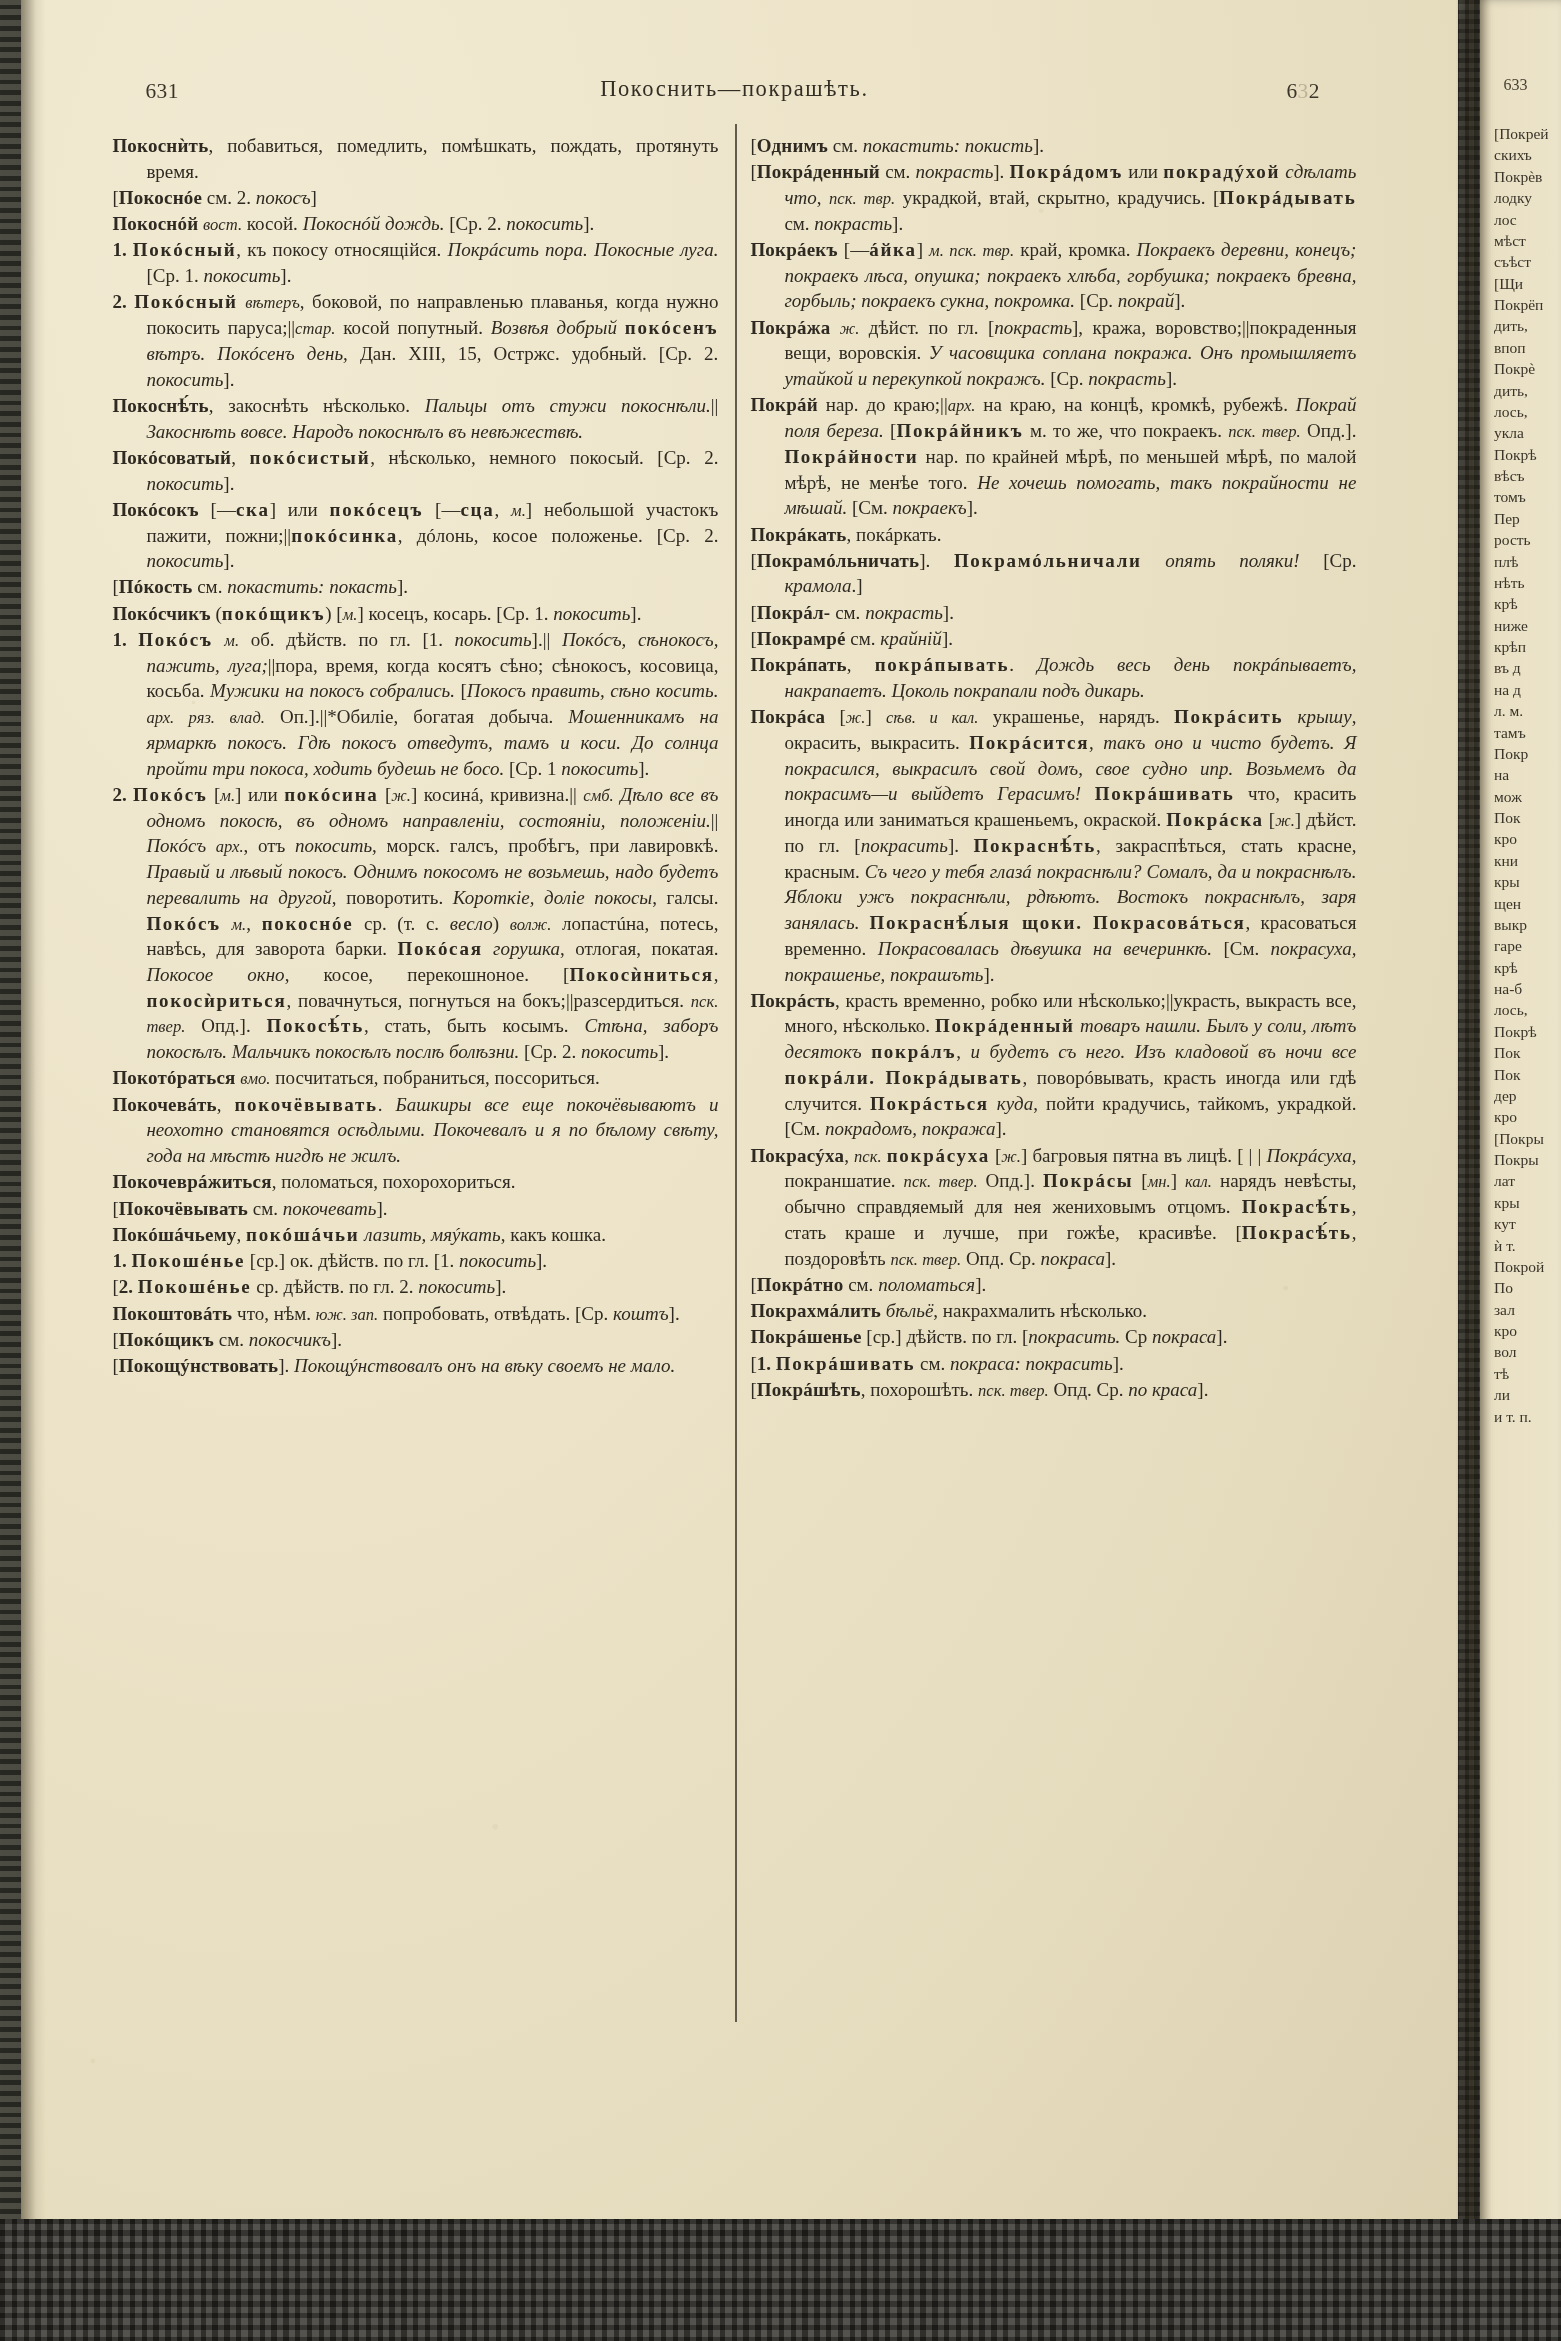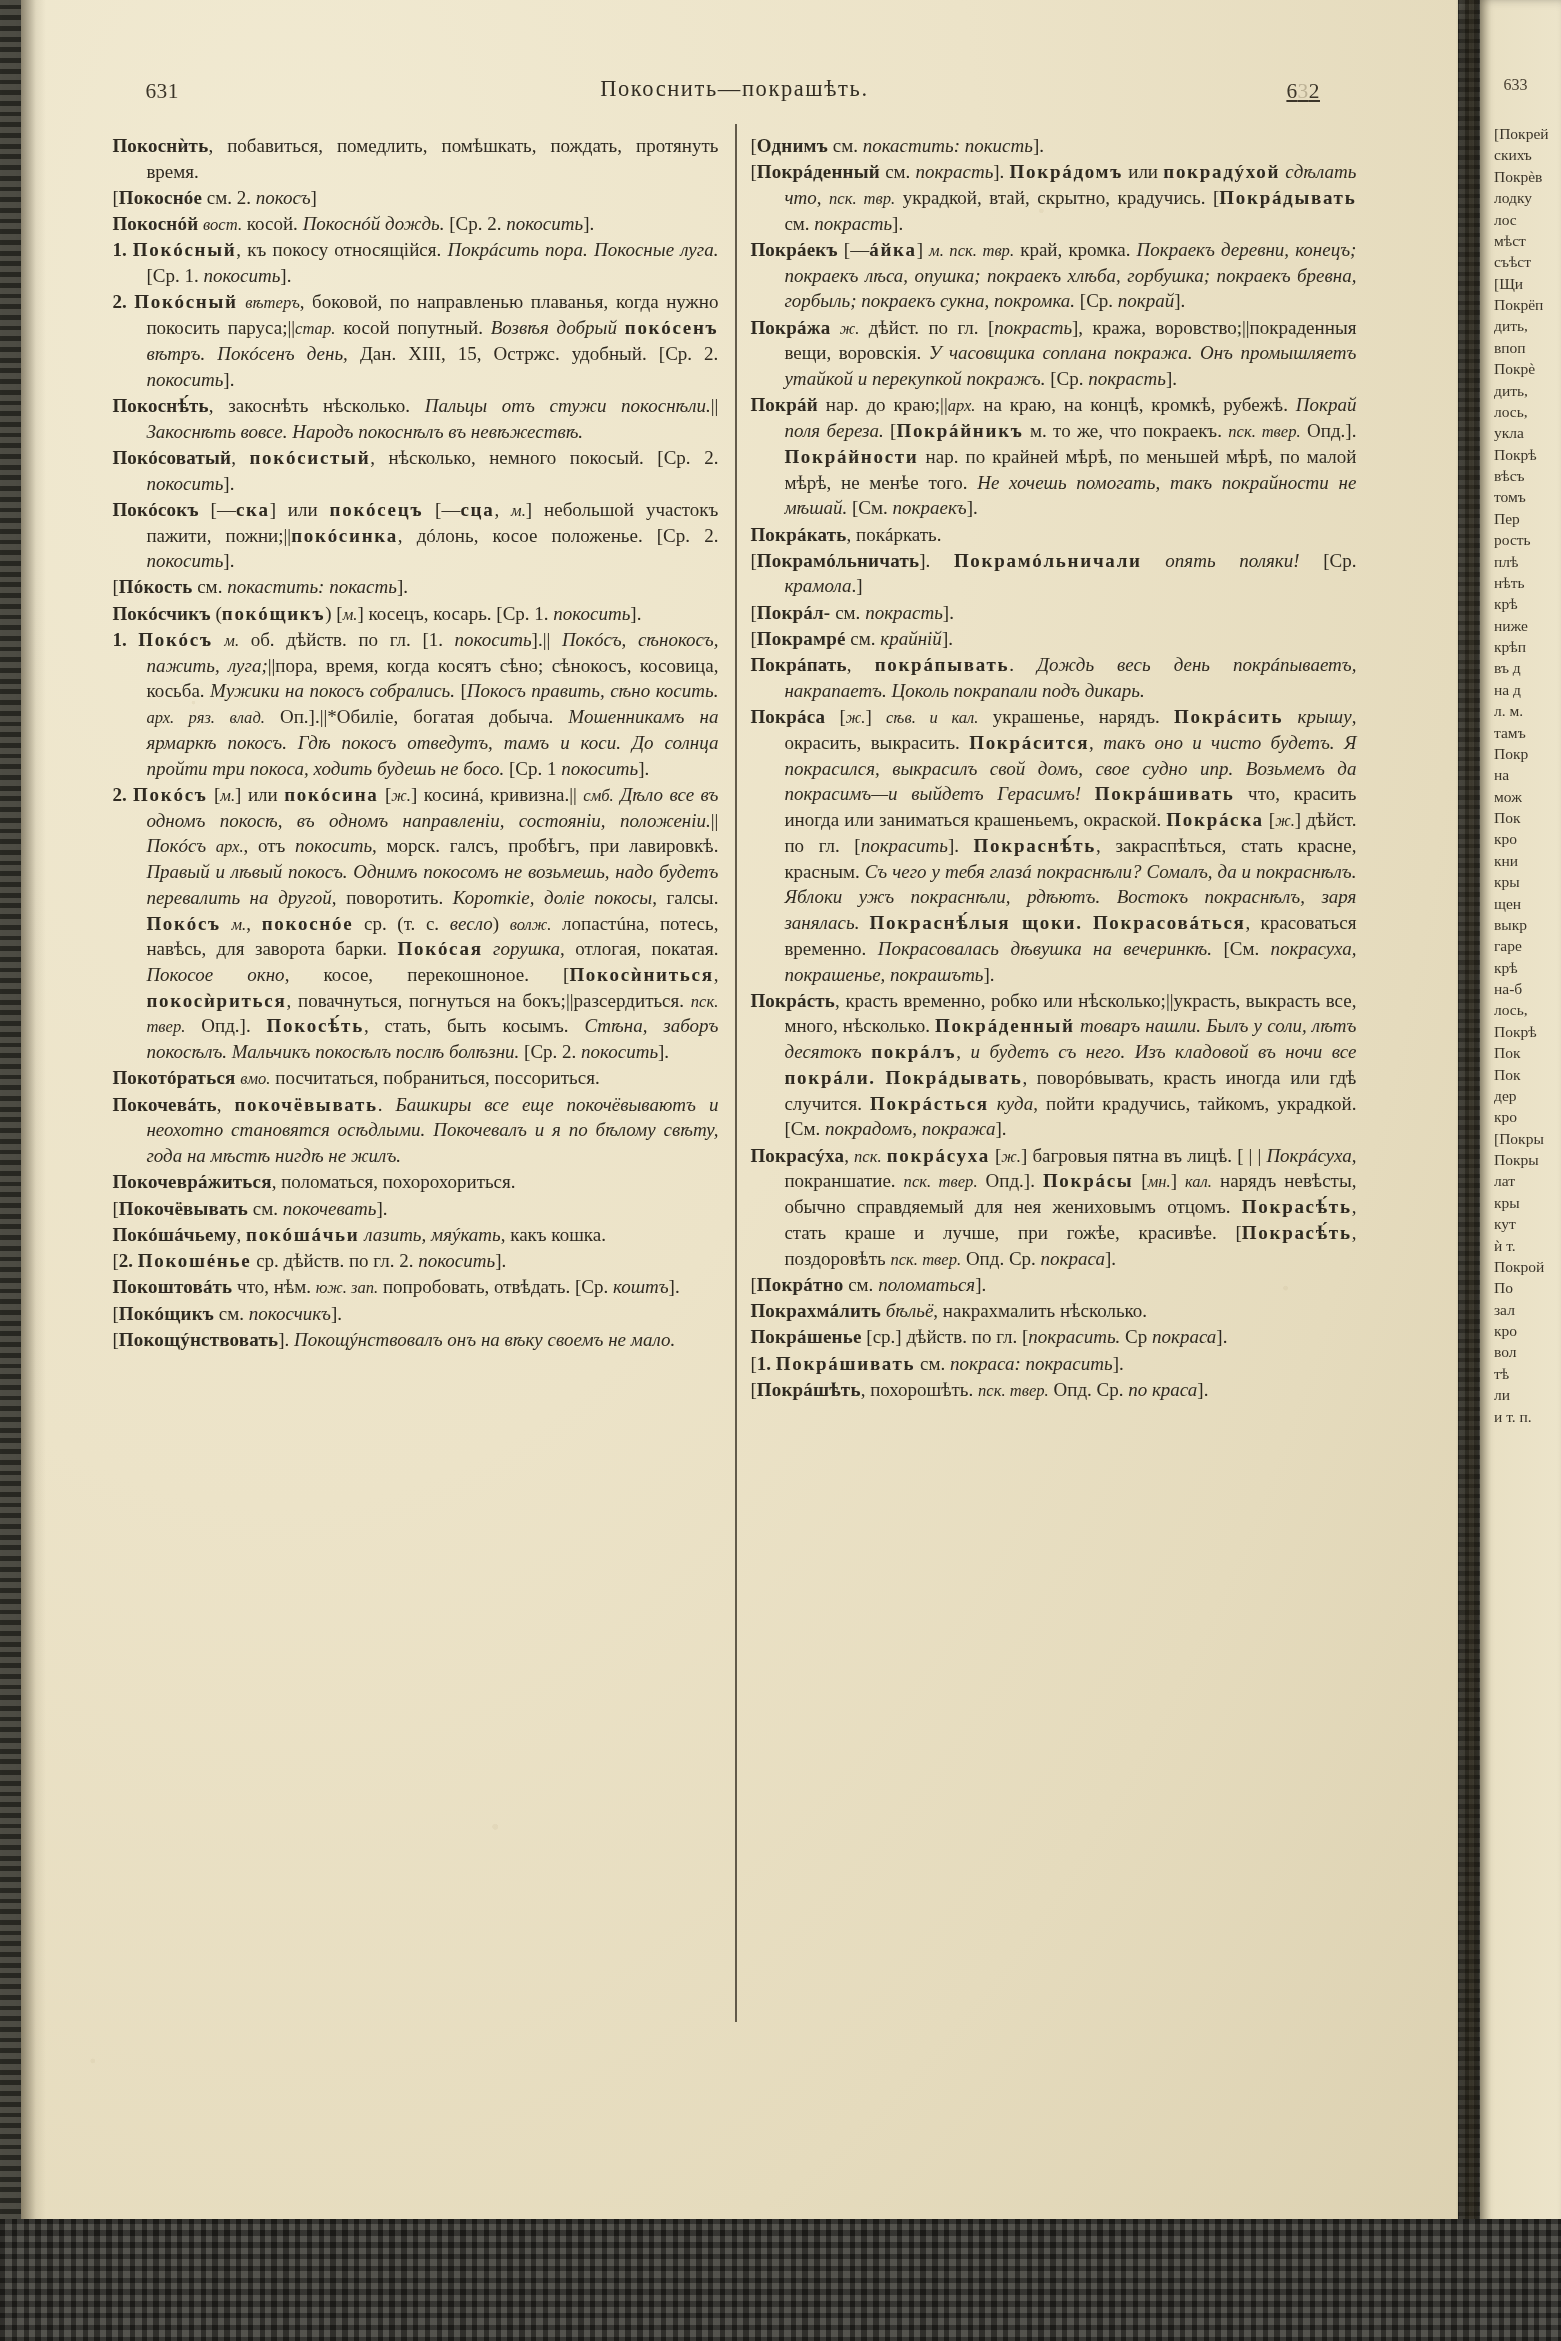--- a/index.html
+++ b/index.html
@@ -49,21 +49,21 @@
     position:absolute;left:91px;top:64px;width:1244px;height:1984px;
   }
   .runhead{
     position:relative;height:64px;
   }
   .folio{
     position:absolute;top:15px;
     font-size:21.4px;color:#3b3529;letter-spacing:0.5px;text-align:center;
   }
   .folio.left{left:33px;}
-  .folio.right{left:1174px;text-decoration:underline;}
+  .folio.right{left:1174px;}
   .folio .faded{color:#bdb296;}
   .runhead-title{
     position:absolute;left:0;right:0;top:11.8px;text-align:center;
     font-size:22.5px;letter-spacing:1.6px;color:#332e24;
   }
 
   .columns{
     position:absolute;top:69px;left:0;width:1244px;
     display:flex;
   }
@@ -158,20 +158,21 @@
           <p class="entry"><b class="hw">Покóсокъ</b> [—<b class="sp">ска</b>] или <b class="sp">покóсецъ</b> [—<b class="sp">сца</b>, <i class="sm">м.</i>] небольшой участокъ пажити, пожни;||<b class="sp">покóсинка</b>, дóлонь, косое положенье. [Ср. 2. <i>покосить</i>].</p>
           <p class="entry">[<b class="hw">Пóкость</b> см. <i>покастить: покасть</i>].</p>
           <p class="entry"><b class="hw">Покóсчикъ</b> (<b class="sp">покóщикъ</b>) [<i class="sm">м.</i>] косецъ, косарь. [Ср. 1. <i>покосить</i>].</p>
           <p class="entry"><span class="num">1.</span> <b class="sp">Покóсъ</b> <i class="sm">м.</i> об. дѣйств. по гл. [1. <i>покосить</i>].|| <i>Покóсъ, сѣнокосъ, пажить, луга;</i>||пора, время, когда косятъ сѣно; сѣнокосъ, косовица, косьба. <i>Мужики на покосъ собрались.</i> [<i>Покосъ править, сѣно косить.</i> <i class="sm">арх. ряз. влад.</i> Оп.].||*Обилiе, богатая добыча. <i>Мошенникамъ на ярмаркѣ покосъ. Гдѣ покосъ отведутъ, тамъ и коси. До солнца пройти три покоса, ходить будешь не босо.</i> [Ср. 1 <i>покосить</i>].</p>
           <p class="entry"><span class="num">2.</span> <b class="sp">Покóсъ</b> [<i class="sm">м.</i>] или <b class="sp">покóсина</b> [<i class="sm">ж.</i>] косинá, кривизна.|| <i class="sm">смб.</i> <i>Дѣло все въ одномъ покосѣ, въ одномъ направленiи, состоянiи, положенiи.</i>||<i>Покóсъ</i> <i class="sm">арх.</i>, отъ <i>покосить</i>, морск. галсъ, пробѣгъ, при лавировкѣ. <i>Правый и лѣвый покосъ. Однимъ покосомъ не возьмешь, надо будетъ перевалить на другой</i>, поворотить. <i>Коротκie, долie покосы</i>, галсы. <b class="sp">Покóсъ</b> <i class="sm">м.</i>, <b class="sp">покоснóе</b> ср. (т. с. <i>весло</i>) <i class="sm">волж.</i> лопастúна, потесь, навѣсь, для заворота барки. <b class="sp">Покóсая</b> <i>горушка</i>, отлогая, покатая. <i>Покосое окно</i>, косое, перекошноное. [<b class="sp">Покосѝниться</b>, <b class="sp">покосѝриться</b>, повачнуться, погнуться на бокъ;||разсердиться. <i class="sm">пск. твер.</i> Опд.]. <b class="sp">Покосѣ́ть</b>, стать, быть косымъ. <i>Стѣна, заборъ покосѣлъ. Мальчикъ покосѣлъ послѣ болѣзни.</i> [Ср. 2. <i>покосить</i>].</p>
           <p class="entry"><b class="hw">Покотóраться</b> <i class="sm">вмо.</i> посчитаться, побраниться, поссориться.</p>
           <p class="entry"><b class="hw">Покочевáть</b>, <b class="sp">покочёвывать</b>. <i>Башкиры все еще покочёвываютъ и неохотно становятся осѣдлыми. Покочевалъ и я по бѣлому свѣту, года на мѣстѣ нигдѣ не жилъ.</i></p>
           <p class="entry"><b class="hw">Покочеврáжиться</b>, поломаться, похорохориться.</p>
           <p class="entry">[<b class="hw">Покочёвывать</b> см. <i>покочевать</i>].</p>
           <p class="entry"><b class="hw">Покóшáчьему</b>, <b class="sp">покóшáчьи</b> <i>лазить, мяýкать</i>, какъ кошка.</p>
+          <p class="entry"><span class="num">1.</span> <b class="sp">Покошéнье</b> [ср.] ок. дѣйств. по гл. [1. <i>покосить</i>].</p>
           <p class="entry">[<span class="num">2.</span> <b class="sp">Покошéнье</b> ср. дѣйств. по гл. 2. <i>покосить</i>].</p>
           <p class="entry"><b class="hw">Покоштовáть</b> что, нѣм. <i class="sm">юж. зап.</i> попробовать, отвѣдать. [Ср. <i>коштъ</i>].</p>
           <p class="entry">[<b class="hw">Покóщикъ</b> см. <i>покосчикъ</i>].</p>
           <p class="entry">[<b class="hw">Покощýнствовать</b>]. <i>Покощýнствовалъ онъ на вѣку своемъ не мало.</i></p>
         </div>
       <div class="col right" id="col-right">
           <p class="entry">[<b class="hw">Однимъ</b> см. <i>покастить: покисть</i>].</p>
           <p class="entry">[<b class="hw">Покрáденный</b> см. <i>покрасть</i>]. <b class="sp">Покрáдомъ</b> или <b class="sp">покрадýхой</b> <i>сдѣлать что</i>, <i class="sm">пск. твр.</i> украдкой, втай, скрытно, крадучись. [<b class="sp">Покрáдывать</b> см. <i>покрасть</i>].</p>
           <p class="entry"><b class="hw">Покрáекъ</b> [—<b class="sp">áйка</b>] <i class="sm">м. пск. твр.</i> край, кромка. <i>Покраекъ деревни, конецъ; покраекъ лѣса, опушка; покраекъ хлѣба, горбушка; покраекъ бревна, горбыль; покраекъ сукна, покромка.</i> [Ср. <i>покрай</i>].</p>
           <p class="entry"><b class="hw">Покрáжа</b> <i class="sm">ж.</i> дѣйст. по гл. [<i>покрасть</i>], кража, воровство;||покраденныя вещи, воровскiя. <i>У часовщика соплана покража. Онъ промышляетъ утайкой и перекупкой покражъ.</i> [Ср. <i>покрасть</i>].</p>

